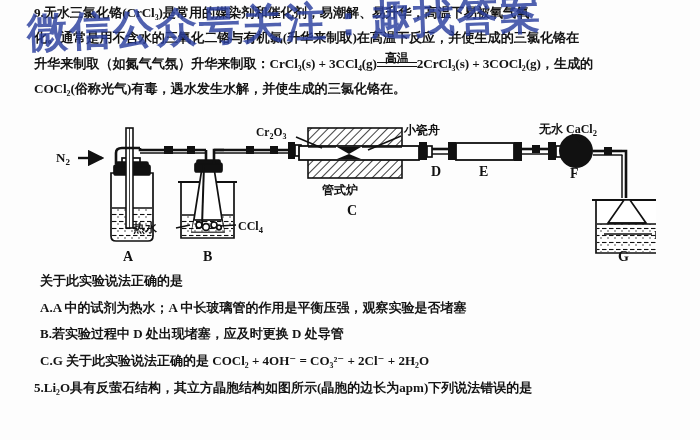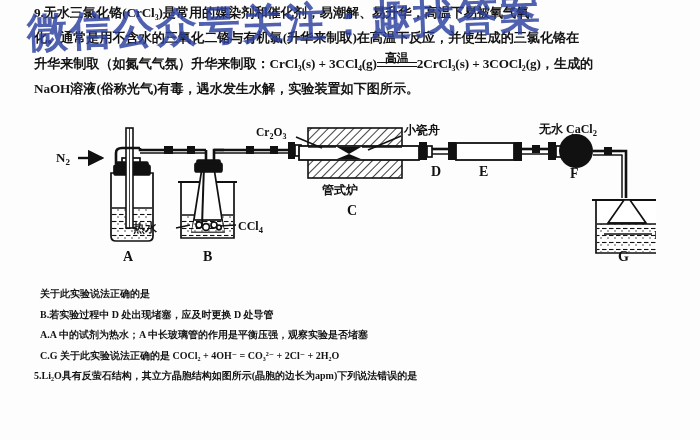--- a/index.html
+++ b/index.html
@@ -61,23 +61,23 @@
     height: 1.4px;
     background: #141414;
   }
   .arrowbox .l1 { top: 4px; }
   .arrowbox .l2 { top: 8px; }
 
   
   .opts {
     position: absolute;
     left: 34px;
-    top: 284px;
+    top: 268px;
     width: 652px;
-    font-size: 10px;
+    font-size: 13px;
     line-height: 2.05;
     color: #141414;
     font-weight: 600;
   }
   .opts .ln { display: block; white-space: nowrap; }
   .opts .lead { padding-left: 6px; }
 
   
   .watermark {
     position: absolute;
@@ -112,21 +112,21 @@
 </style>
 </head>
 <body>
 
 <div id="page">
 
   <div class="qtext">
     <span class="ln">9.无水三氯化铬(CrCl₃)是常用的媒染剂和催化剂，易潮解、易升华，高温下易被氧气氧</span>
     <span class="ln">化。通常是用不含水的三氧化二铬与有机氯(升华来制取)在高温下反应，并使生成的三氯化铬在</span>
     <span class="ln"><span>升华来制取（如氮气气氛）升华来制取：</span><span class="rxn"><span>CrCl₃(s) + 3CCl₄(g)</span><span class="arrowbox"><span class="cond">高温</span><span class="l1"></span><span class="l2"></span></span><span>2CrCl₃(s) + 3COCl₂(g)</span></span><span>，生成的</span></span>
-    <span class="ln">NaOH溶液(俗称光气)有毒，遇水发生水解，实验装置如下图所示。</span>
+    <span class="ln">COCl₂(俗称光气)有毒，遇水发生水解，并使生成的三氯化铬在。</span>
   </div>
 
   <div class="watermark">
     <span class="w1">微信公众号关注：趣找答案</span>
   </div>
 
   <div class="figure">
     <svg width="600" height="145" viewBox="0 0 600 145" xmlns="http://www.w3.org/2000/svg">
       <defs>
         <pattern id="hatch" width="6" height="6" patternUnits="userSpaceOnUse" patternTransform="rotate(45)">
@@ -267,19 +267,19 @@
         <text x="483" y="13" font-size="12" font-weight="700">无水 CaCl<tspan font-size="8.5" dy="2.5">2</tspan></text>
         <text x="514" y="58" font-size="14" font-weight="700">F</text>
         <text x="562" y="141" font-size="14" font-weight="700">G</text>
         <text x="598" y="119" font-size="12" font-weight="700">NaOH溶液</text>
       </g>
     </svg>
   </div>
 
   <div class="opts">
     <span class="ln lead">关于此实验说法正确的是</span>
+    <span class="ln lead">A.A 中的试剂为热水；A 中长玻璃管的作用是平衡压强，观察实验是否堵塞</span>
     <span class="ln lead">B.若实验过程中 D 处出现堵塞，应及时更换 D 处导管</span>
-    <span class="ln lead">A.A 中的试剂为热水；A 中长玻璃管的作用是平衡压强，观察实验是否堵塞</span>
     <span class="ln lead">C.G 关于此实验说法正确的是 COCl₂ + 4OH⁻ = CO₃²⁻ + 2Cl⁻ + 2H₂O</span>
     <span class="ln">5.Li₂O具有反萤石结构，其立方晶胞结构如图所示(晶胞的边长为apm)下列说法错误的是</span>
   </div>
 
 </div>
 
 </body></html>

